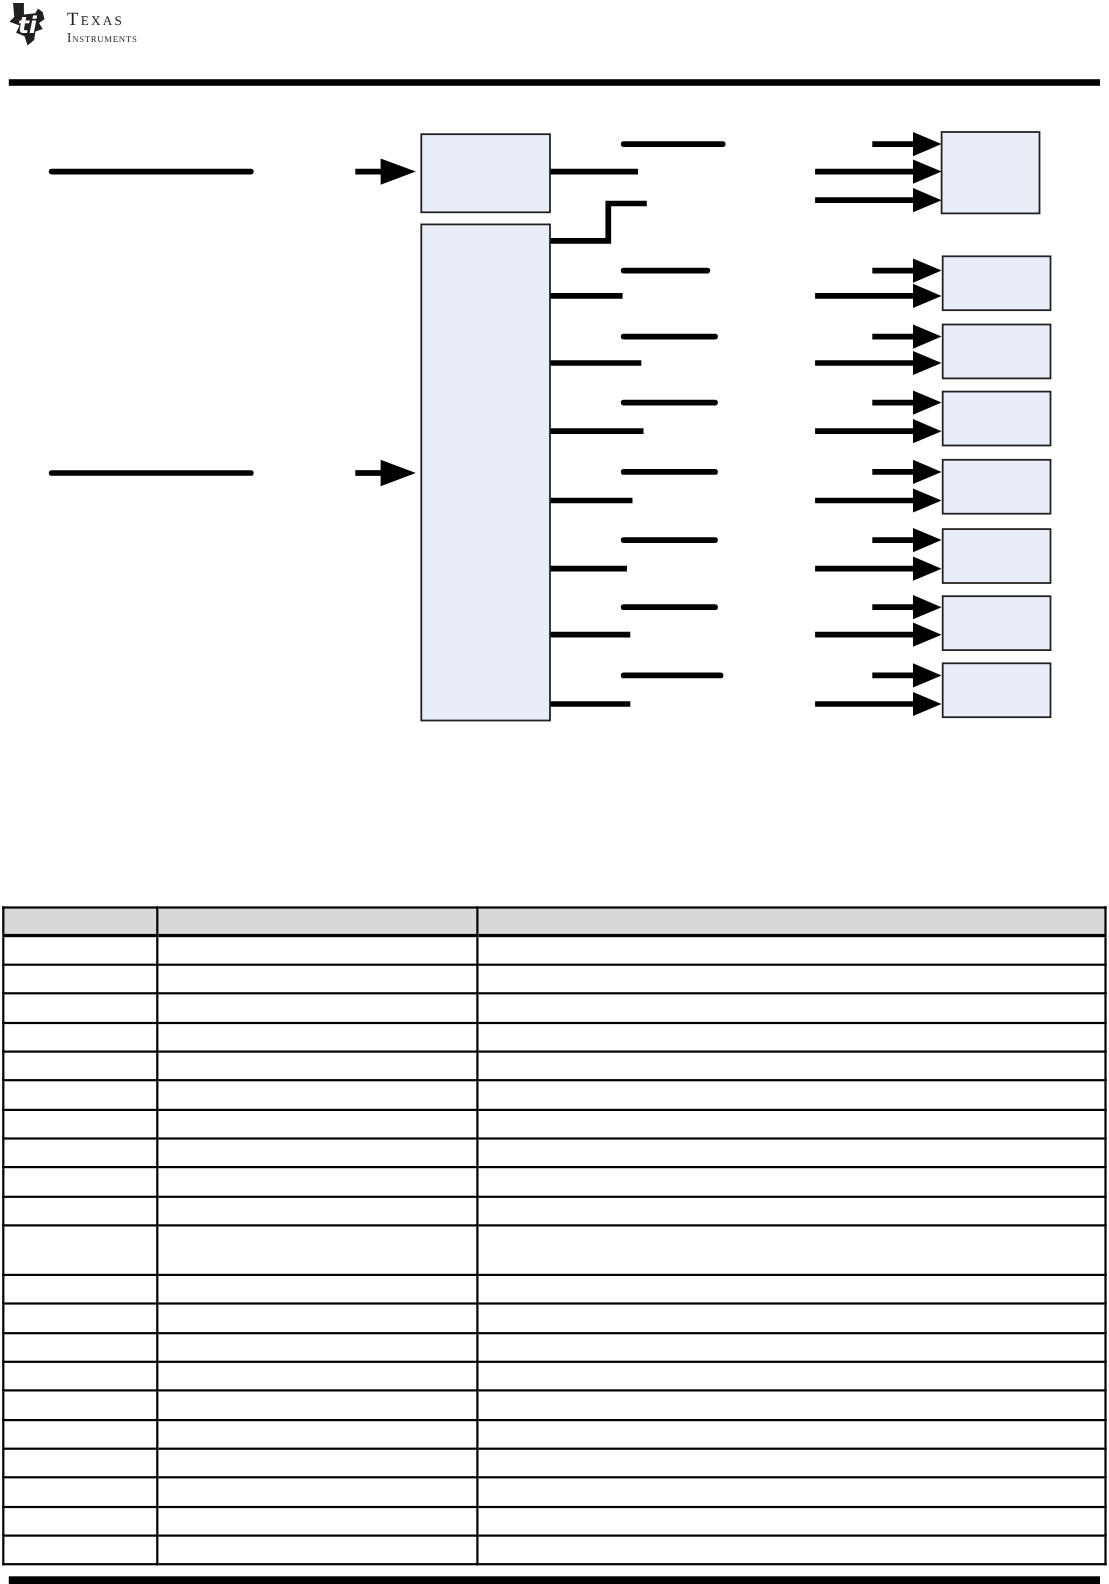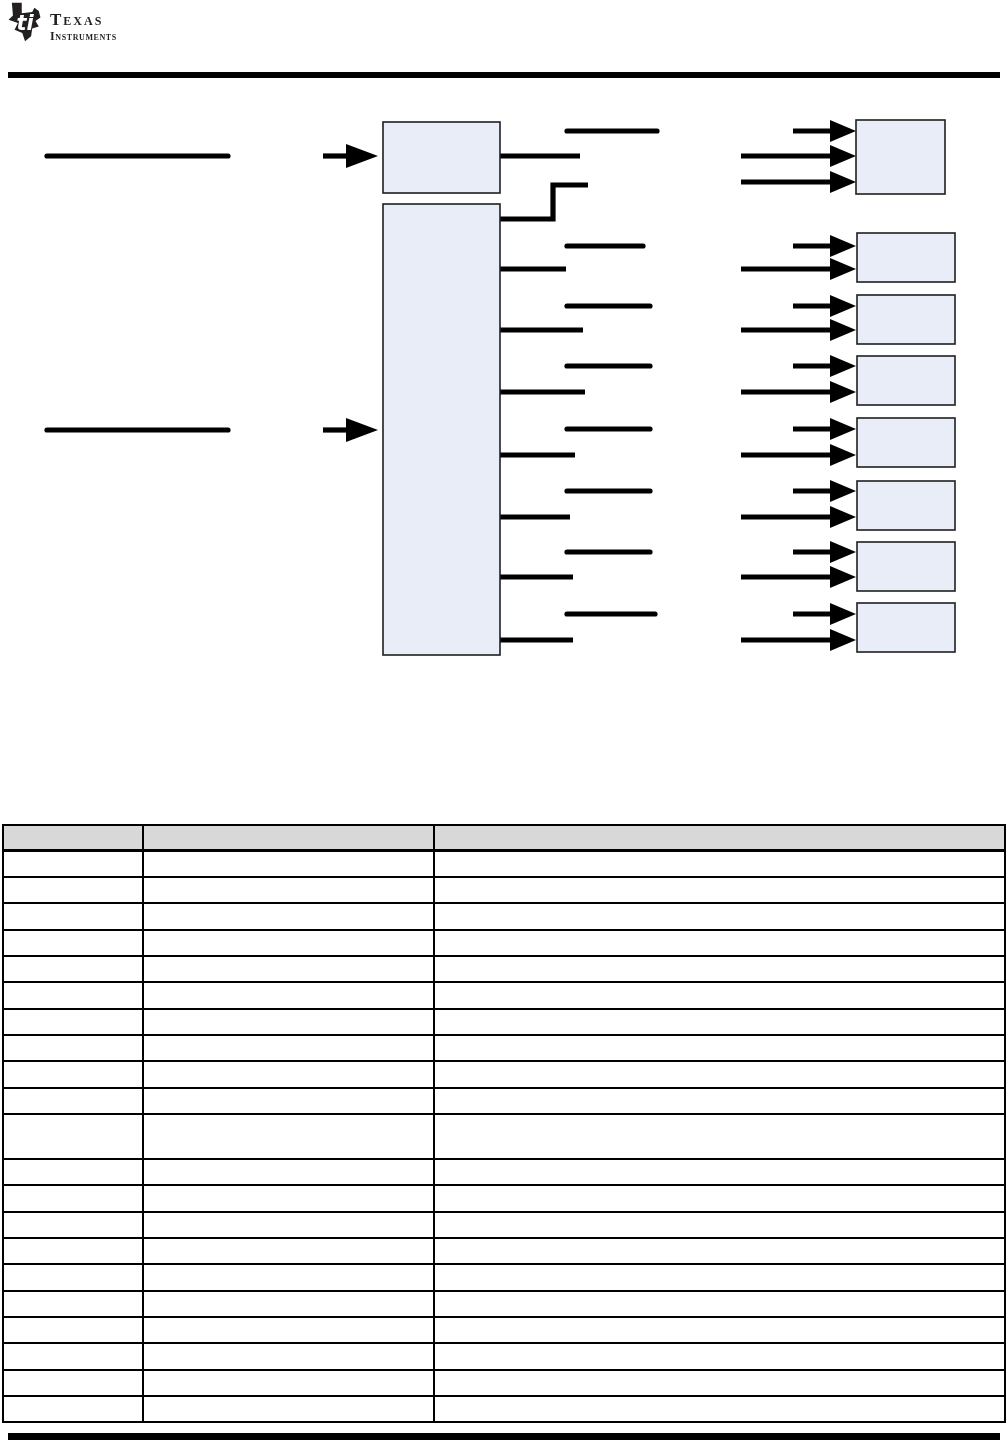--- a/index.html
+++ b/index.html
@@ -10,24 +10,24 @@
     --table-border:#000000;
     --rule-color:#000000;
     --logo-color:#231F20;
   }
   html,body{margin:0;padding:0;}
   body{
     width:1008px;height:1440px;position:relative;background:#ffffff;
     font-family:"Liberation Serif", serif;overflow:hidden;
   }
   
-  .logo{position:absolute;left:8px;top:2px;display:flex;align-items:flex-end;}
+  .logo{position:absolute;left:8px;top:2px;display:flex;align-items:center;}
   .logo-bug{width:33px;height:40px;display:block;}
-  .logo-text{margin-left:9px;margin-top:4px;color:var(--logo-color);
-    font-weight:bold;font-variant:small-caps;line-height:1;}
+  .logo-text{margin-left:20px;margin-top:4px;color:var(--logo-color);
+    font-weight:normal;font-variant:small-caps;line-height:1;}
   .logo-line1{font-size:17px;letter-spacing:2px;}
   .logo-line2{font-size:12px;letter-spacing:0.6px;margin-top:2px;}
   .rule-top{position:absolute;left:8px;top:72px;width:992px;height:6px;background:var(--rule-color);}
   .rule-bottom{position:absolute;left:8px;top:1433px;width:992px;height:7px;background:var(--rule-color);}
   
   .diagram{position:absolute;left:0;top:90px;width:1008px;height:600px;}
   .dline{stroke:var(--diagram-line);stroke-width:5.2px;fill:none;}
   .dbox{fill:var(--accent-box-fill);stroke:var(--box-border);stroke-width:1.6px;}
   .ahead{fill:var(--diagram-line);stroke:none;}
   

